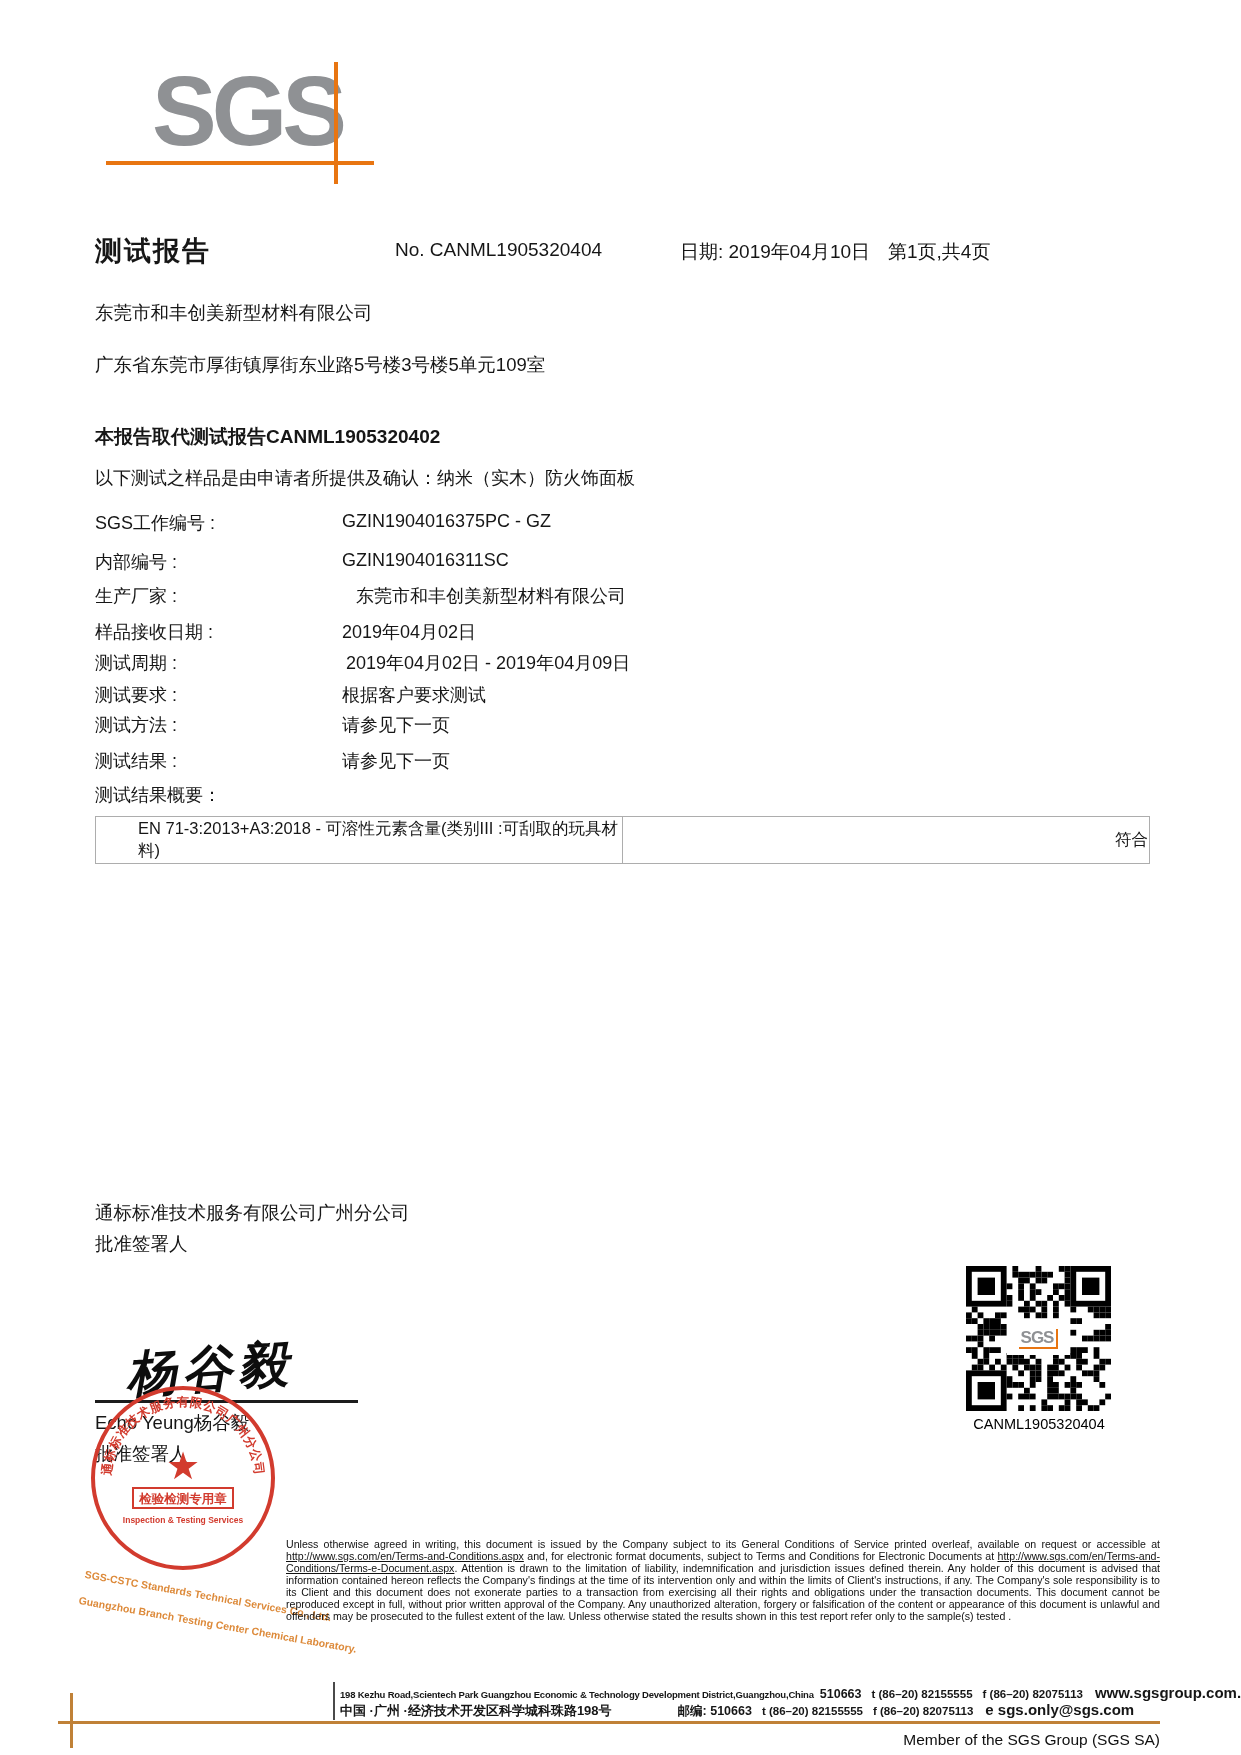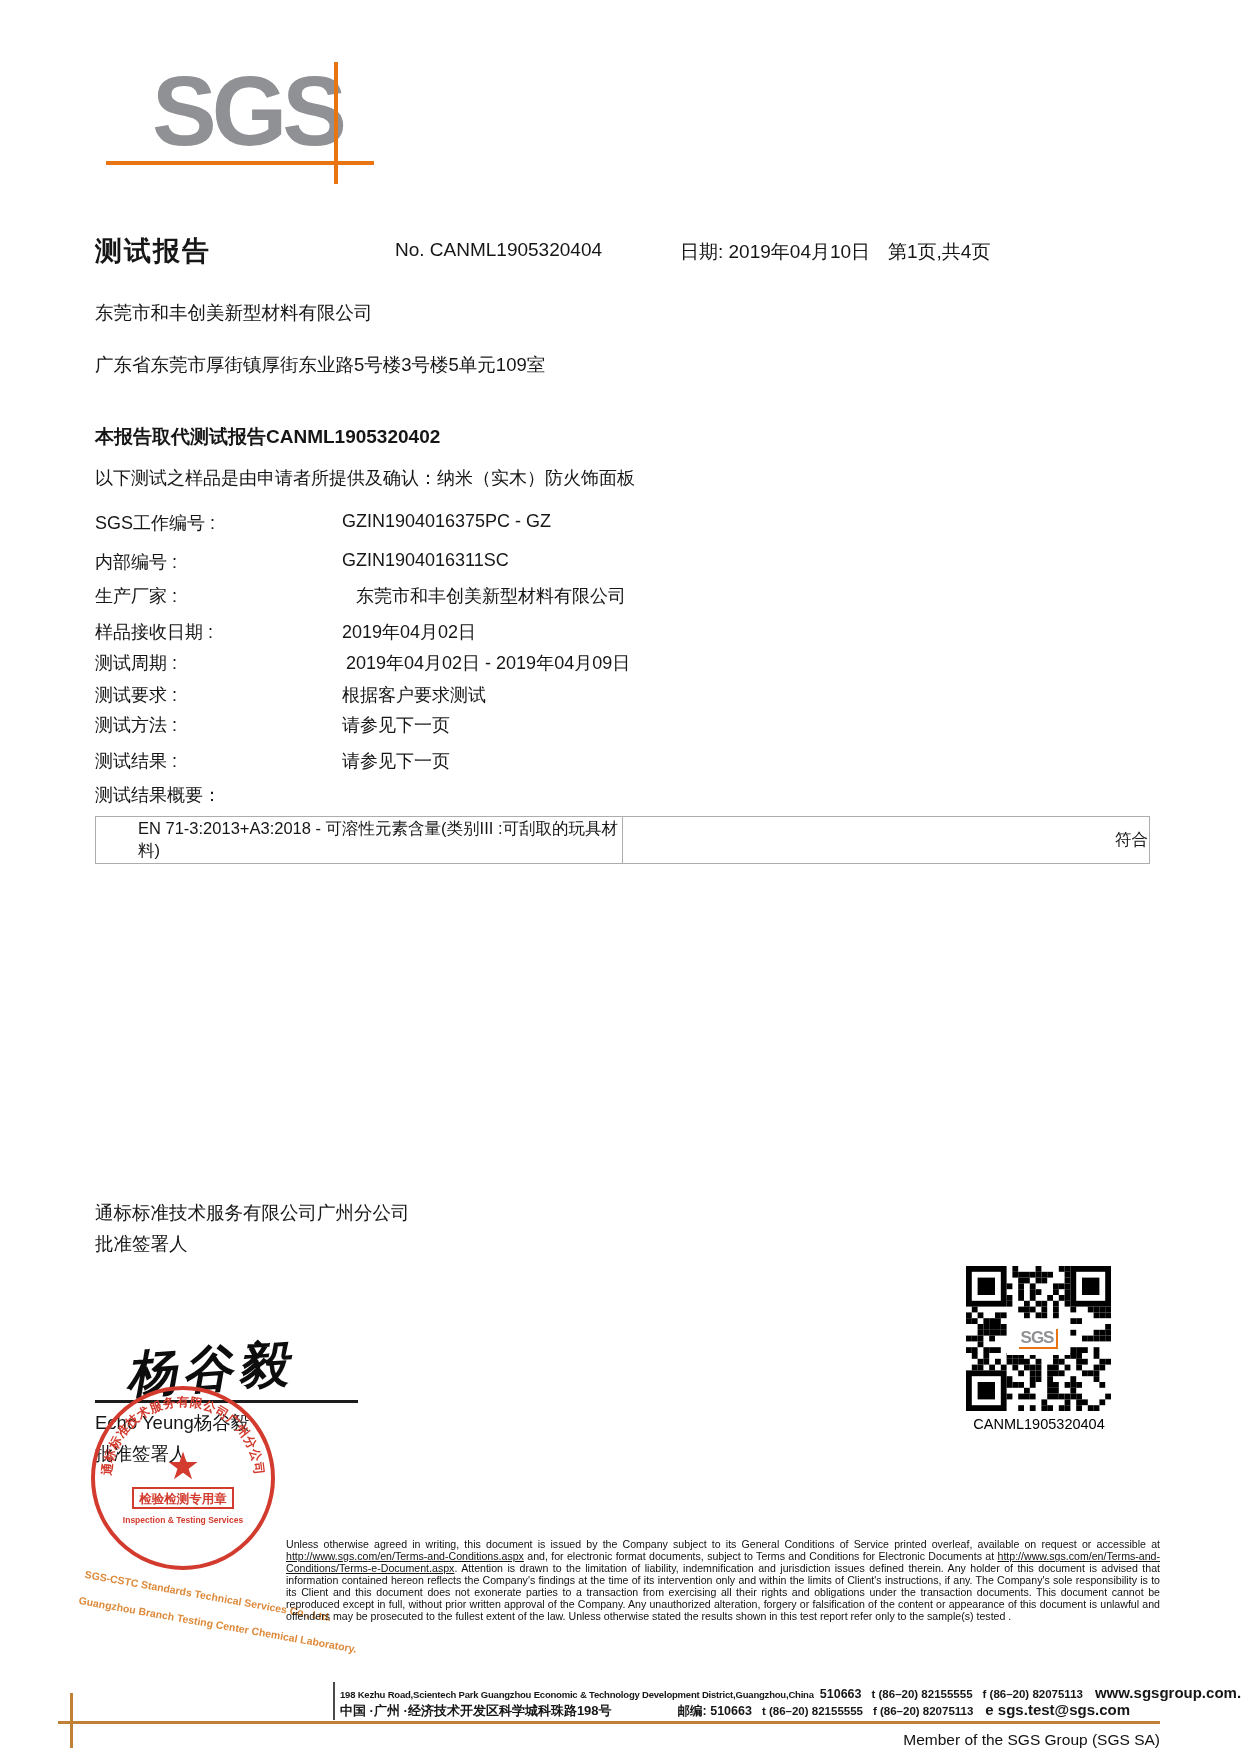--- a/index.html
+++ b/index.html
@@ -373,18 +373,18 @@
     <span class="addr-zip">510663</span>
     <span class="addr-tel">t (86–20) 82155555</span>
     <span class="addr-fax">f (86–20) 82075113</span>
     <span class="addr-web">www.sgsgroup.com.cn</span>
   </div>
   <div class="addr-row">
     <span class="addr-cn-main">中国 ·广州 ·经济技术开发区科学城科珠路198号</span>
     <span class="addr-cn-postal">邮编: 510663</span>
     <span class="addr-tel">t (86–20) 82155555</span>
     <span class="addr-fax">f (86–20) 82075113</span>
-    <span class="addr-mail">e  sgs.test@sgs.com</span>
+    <span class="addr-mail">e  sgs.only@sgs.com</span>
   </div>
 </div>
 <div class="abs footer-rule"></div>
 <div class="abs footer-tick"></div>
 <div class="abs member-line">Member of the SGS Group (SGS SA)</div>
 
 </body></html>

